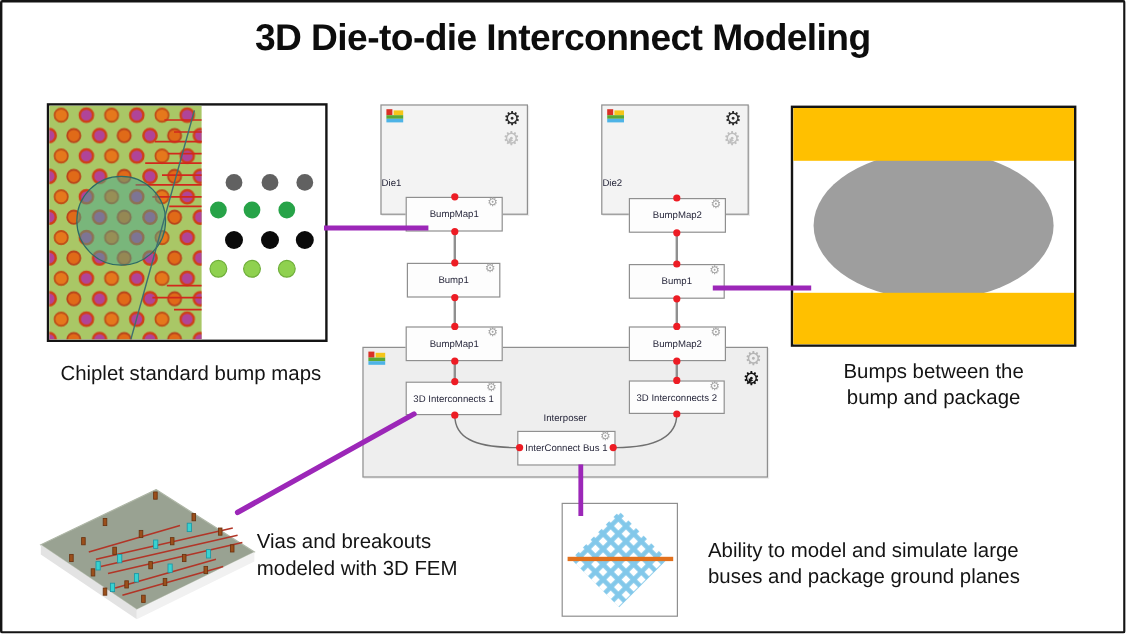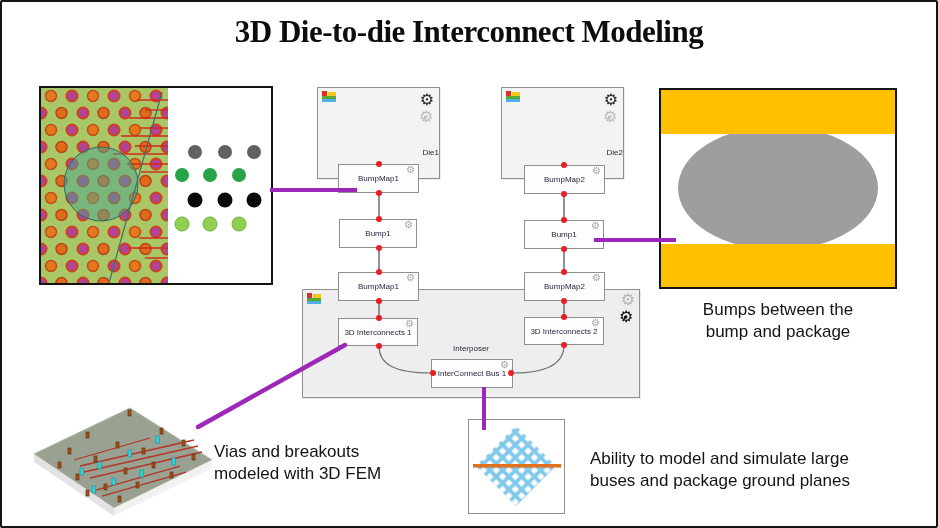--- a/index.html
+++ b/index.html
@@ -1,21 +1,21 @@
 <!DOCTYPE html>
 <html><head>
 <meta charset="utf-8">
 <style>
   html,body{margin:0;padding:0;background:#fff;}
   body{font-family:"Liberation Sans",sans-serif;}
   .canvas{position:relative;width:938px;height:528px;background:#fff;border:2px solid #141414;
           border-radius:2px;box-sizing:border-box;overflow:hidden;}
   
   .title{position:absolute;top:12px;left:0;width:100%;text-align:center;margin:0;
-         font-size:31px;font-weight:700;color:#0d0d0d;letter-spacing:-.5px;font-family:Liberation Serif, serif;}
+         font-size:31px;font-weight:700;color:#0d0d0d;letter-spacing:-.5px;}
   
   .caption{position:absolute;color:#141414;font-size:17px;line-height:21px;}
   .cap-left{left:24px;top:299px;width:266px;text-align:center;}
   .cap-right{left:655px;top:297px;width:242px;text-align:center;line-height:22px;}
   .cap-fem{left:212px;top:439px;width:215px;text-align:left;line-height:22px;}
   .cap-bus{left:588px;top:446px;width:335px;text-align:left;line-height:22px;}
   
   .fig{position:absolute;z-index:2;}
   .fig-left{left:37px;top:84px;width:234px;height:199px;border:2px solid #141414;
             box-sizing:border-box;background:#fff;}
@@ -29,21 +29,21 @@
                 background:#9e9e9e;z-index:1;}
   .fig-fem{left:28px;top:398px;width:192px;height:122px;}
   .fig-hatch{left:466px;top:417px;width:97px;height:95px;border:1px solid #8f8f8f;
              box-sizing:border-box;background:#fff;}
   .fig-hatch svg,.fig-fem svg{display:block;width:100%;height:100%;}
   
   .blk{position:absolute;box-sizing:border-box;border:1px solid #8f8f8f;background:#fdfdfd;
        z-index:10;display:flex;align-items:center;justify-content:center;}
   .blk .lbl{font-size:8px;color:#28283c;white-space:nowrap;}
   .die{background:#f3f3f3;z-index:5;box-shadow:1px 1px 0 rgba(0,0,0,.08);}
-  .die .lbl{position:absolute;top:60px;left:0;width:100%;text-align:right;}
+  .die .lbl{position:absolute;top:60px;left:0;width:100%;text-align:left;}
   .interposer{background:#eeeeee;z-index:4;box-shadow:1px 1px 0 rgba(0,0,0,.08);}
   .interposer .lbl{position:absolute;top:54px;left:0;width:100%;text-align:center;}
   
   .gear{position:absolute;line-height:1;pointer-events:auto;}
   .gear-dark{top:4px;right:5px;font-size:16px;color:#2b2b2b;}
   .gear-blk{top:0px;right:3px;font-size:10px;color:#a6a6a6;}
   .gear-lt{top:2px;right:4px;font-size:16px;color:#b5b5b5;}
   .gear-run{position:absolute;width:16px;height:16px;line-height:1;}
   .gear-run .g{position:absolute;left:0;top:0;font-size:16px;}
   .gear-run .p{position:absolute;left:5px;top:5.5px;font-size:5px;}
@@ -110,20 +110,21 @@
           <circle cx="198" cy="87" r="7" fill="#27a348"></circle>
         <circle cx="154" cy="112" r="7.5" fill="#0a0a0a"></circle>
           <circle cx="184" cy="112" r="7.5" fill="#0a0a0a"></circle>
           <circle cx="213" cy="112" r="7.5" fill="#0a0a0a"></circle>
         <circle cx="141" cy="136" r="7" fill="#8fd14f" stroke="#6fae3a"></circle>
           <circle cx="169" cy="136" r="7" fill="#8fd14f" stroke="#6fae3a"></circle>
           <circle cx="198" cy="136" r="7" fill="#8fd14f" stroke="#6fae3a"></circle>
       </g>
     </svg>
   </div>
+  <div class="caption cap-left">Chiplet standard bump maps</div>
 
   <div class="fig fig-right">
     <div class="band band-top"></div>
     <div class="bump-ellipse"></div>
     <div class="band band-bottom"></div>
   </div>
   <div class="caption cap-right">
     <span>Bumps between the</span><br>
     <span>bump and package</span>
   </div>

